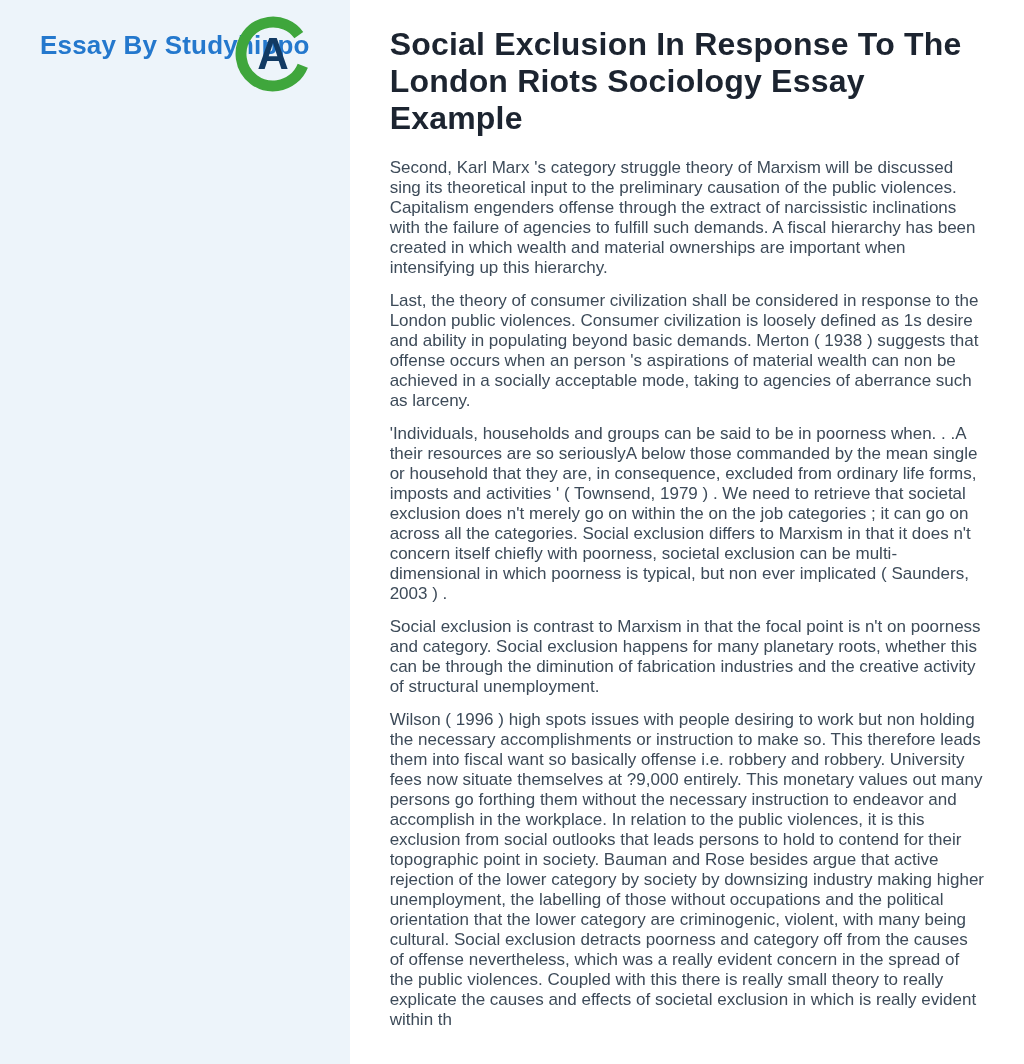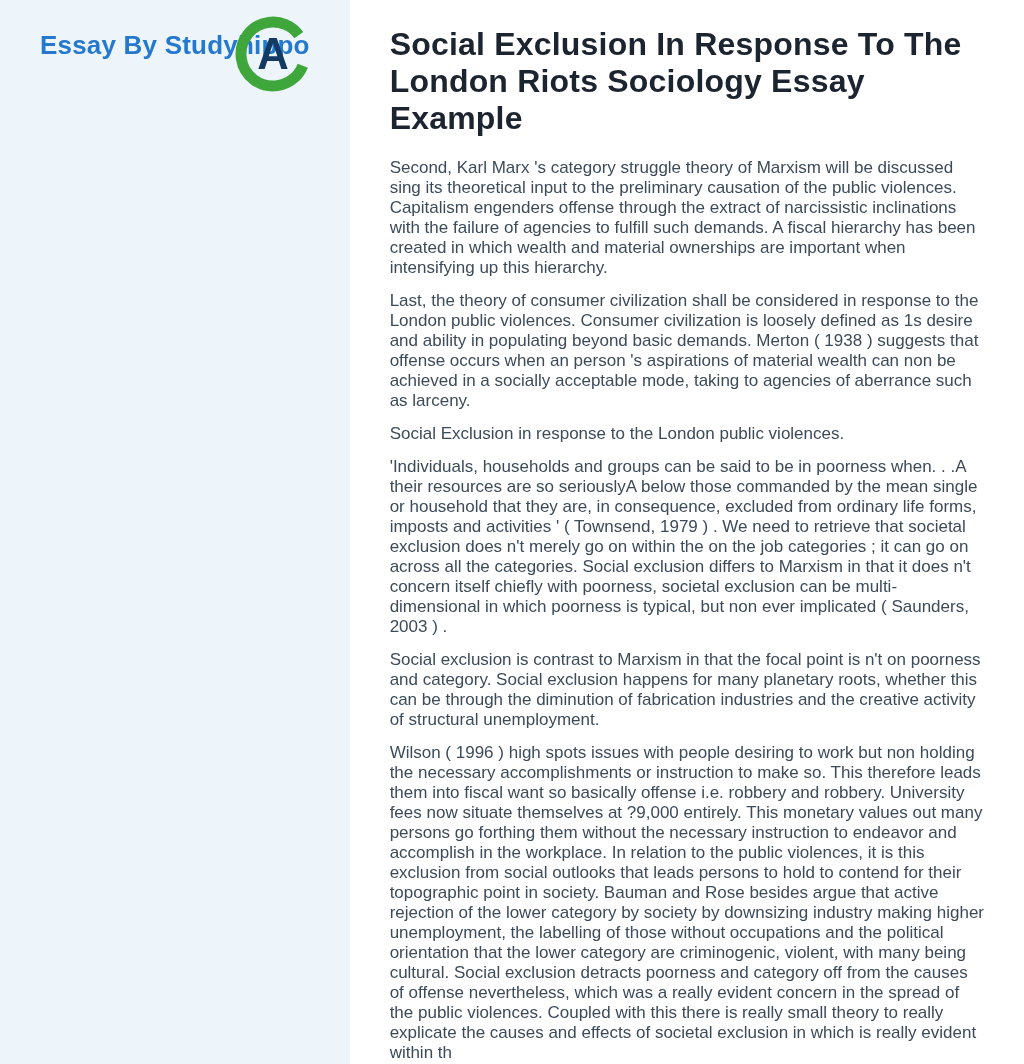--- a/index.html
+++ b/index.html
@@ -88,21 +88,20 @@
         <text x="50" y="69" text-anchor="middle" font-family="Liberation Sans, sans-serif" font-size="56" font-weight="bold" fill="#123a63">A</text>
       </svg>
     </div>
   </div>
 
   <div class="main">
     <h1 class="essay-title">Social Exclusion In Response To The London Riots Sociology Essay Example</h1>
     <div class="essay-body">
         <p class="essay-paragraph">Second, Karl Marx 's category struggle theory of Marxism will be discussed sing its theoretical input to the preliminary causation of the public violences. Capitalism engenders offense through the extract of narcissistic inclinations with the failure of agencies to fulfill such demands. A fiscal hierarchy has been created in which wealth and material ownerships are important when intensifying up this hierarchy.</p>
         <p class="essay-paragraph">Last, the theory of consumer civilization shall be considered in response to the London public violences. Consumer civilization is loosely defined as 1s desire and ability in populating beyond basic demands. Merton ( 1938 ) suggests that offense occurs when an person 's aspirations of material wealth can non be achieved in a socially acceptable mode, taking to agencies of aberrance such as larceny.</p>
-        <p class="essay-paragraph">Social Exclusion in response to the London public violences.</p>
         <p class="essay-paragraph">'Individuals, households and groups can be said to be in poorness when. . .A their resources are so seriouslyA below those commanded by the mean single or household that they are, in consequence, excluded from ordinary life forms, imposts and activities ' ( Townsend, 1979 ) . We need to retrieve that societal exclusion does n't merely go on within the on the job categories ; it can go on across all the categories. Social exclusion differs to Marxism in that it does n't concern itself chiefly with poorness, societal exclusion can be multi-dimensional in which poorness is typical, but non ever implicated ( Saunders, 2003 ) .</p>
         <p class="essay-paragraph">Social exclusion is contrast to Marxism in that the focal point is n't on poorness and category. Social exclusion happens for many planetary roots, whether this can be through the diminution of fabrication industries and the creative activity of structural unemployment.</p>
         <p class="essay-paragraph">Wilson ( 1996 ) high spots issues with people desiring to work but non holding the necessary accomplishments or instruction to make so. This therefore leads them into fiscal want so basically offense i.e. robbery and robbery. University fees now situate themselves at ?9,000 entirely. This monetary values out many persons go forthing them without the necessary instruction to endeavor and accomplish in the workplace. In relation to the public violences, it is this exclusion from social outlooks that leads persons to hold to contend for their topographic point in society. Bauman and Rose besides argue that active rejection of the lower category by society by downsizing industry making higher unemployment, the labelling of those without occupations and the political orientation that the lower category are criminogenic, violent, with many being cultural. Social exclusion detracts poorness and category off from the causes of offense nevertheless, which was a really evident concern in the spread of the public violences. Coupled with this there is really small theory to really explicate the causes and effects of societal exclusion in which is really evident within th</p>
       </div>
   </div>
 
   <div class="bottom-bar"></div>
 
 </div>
 

